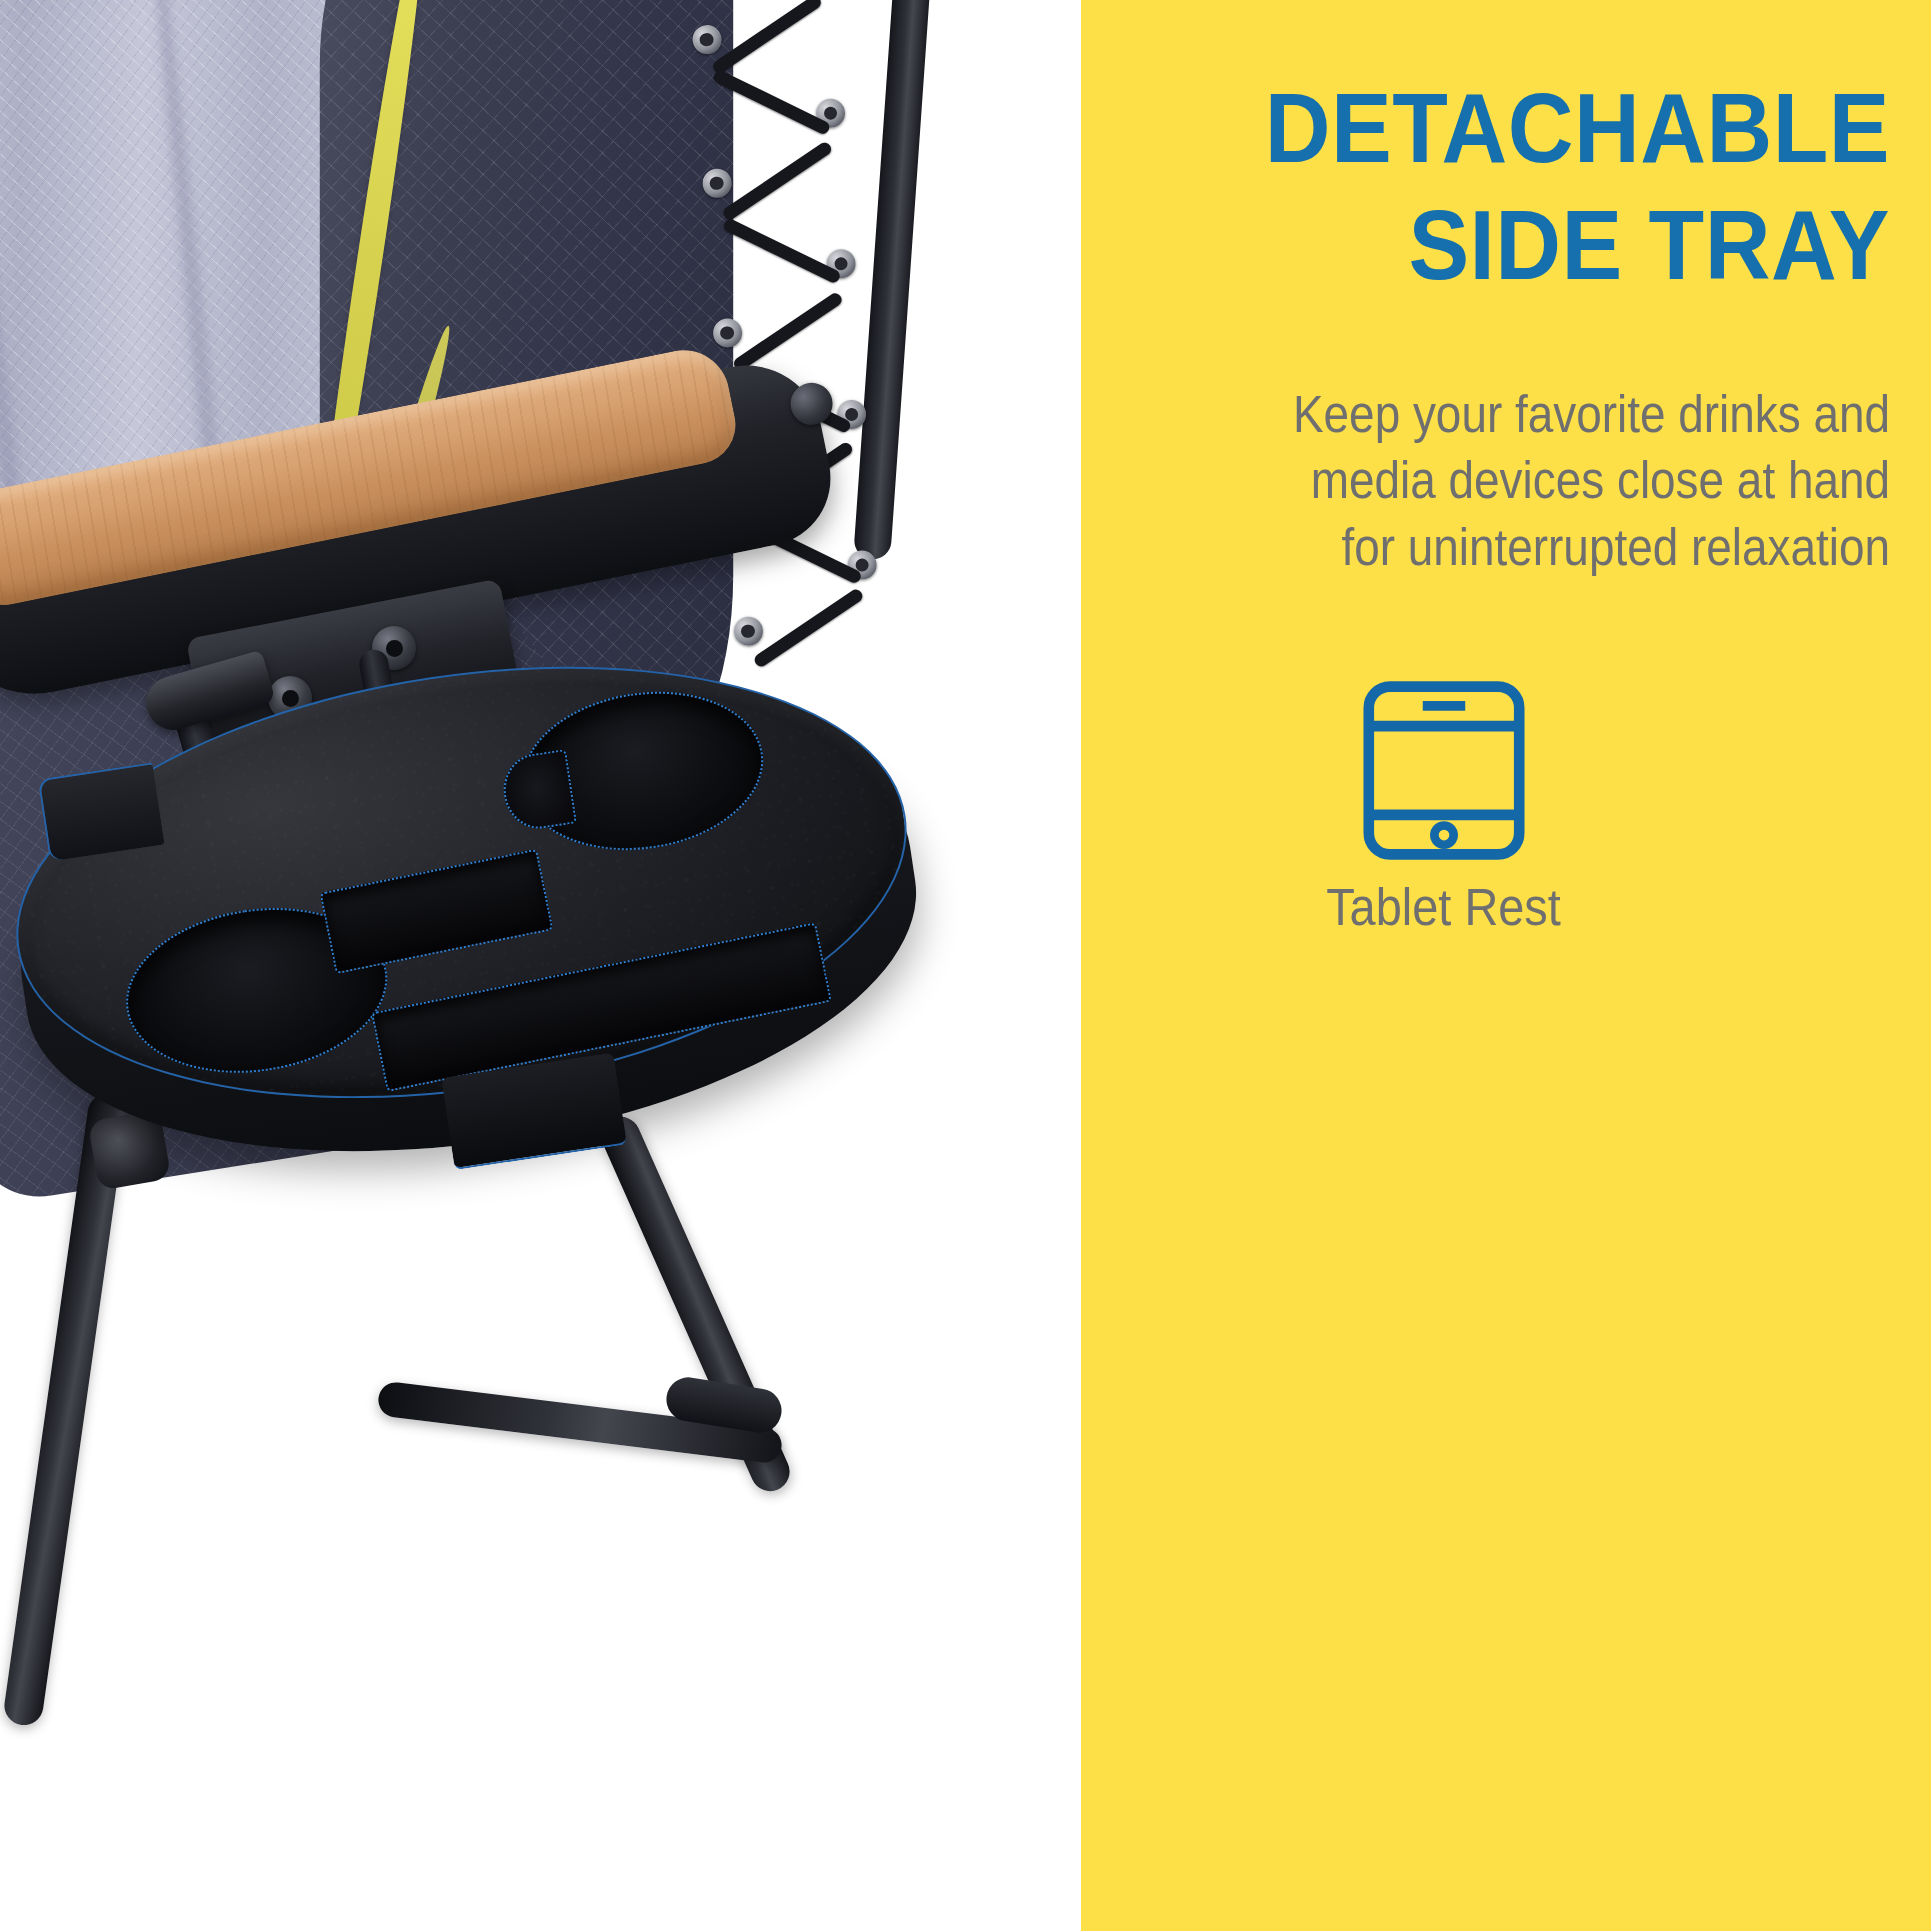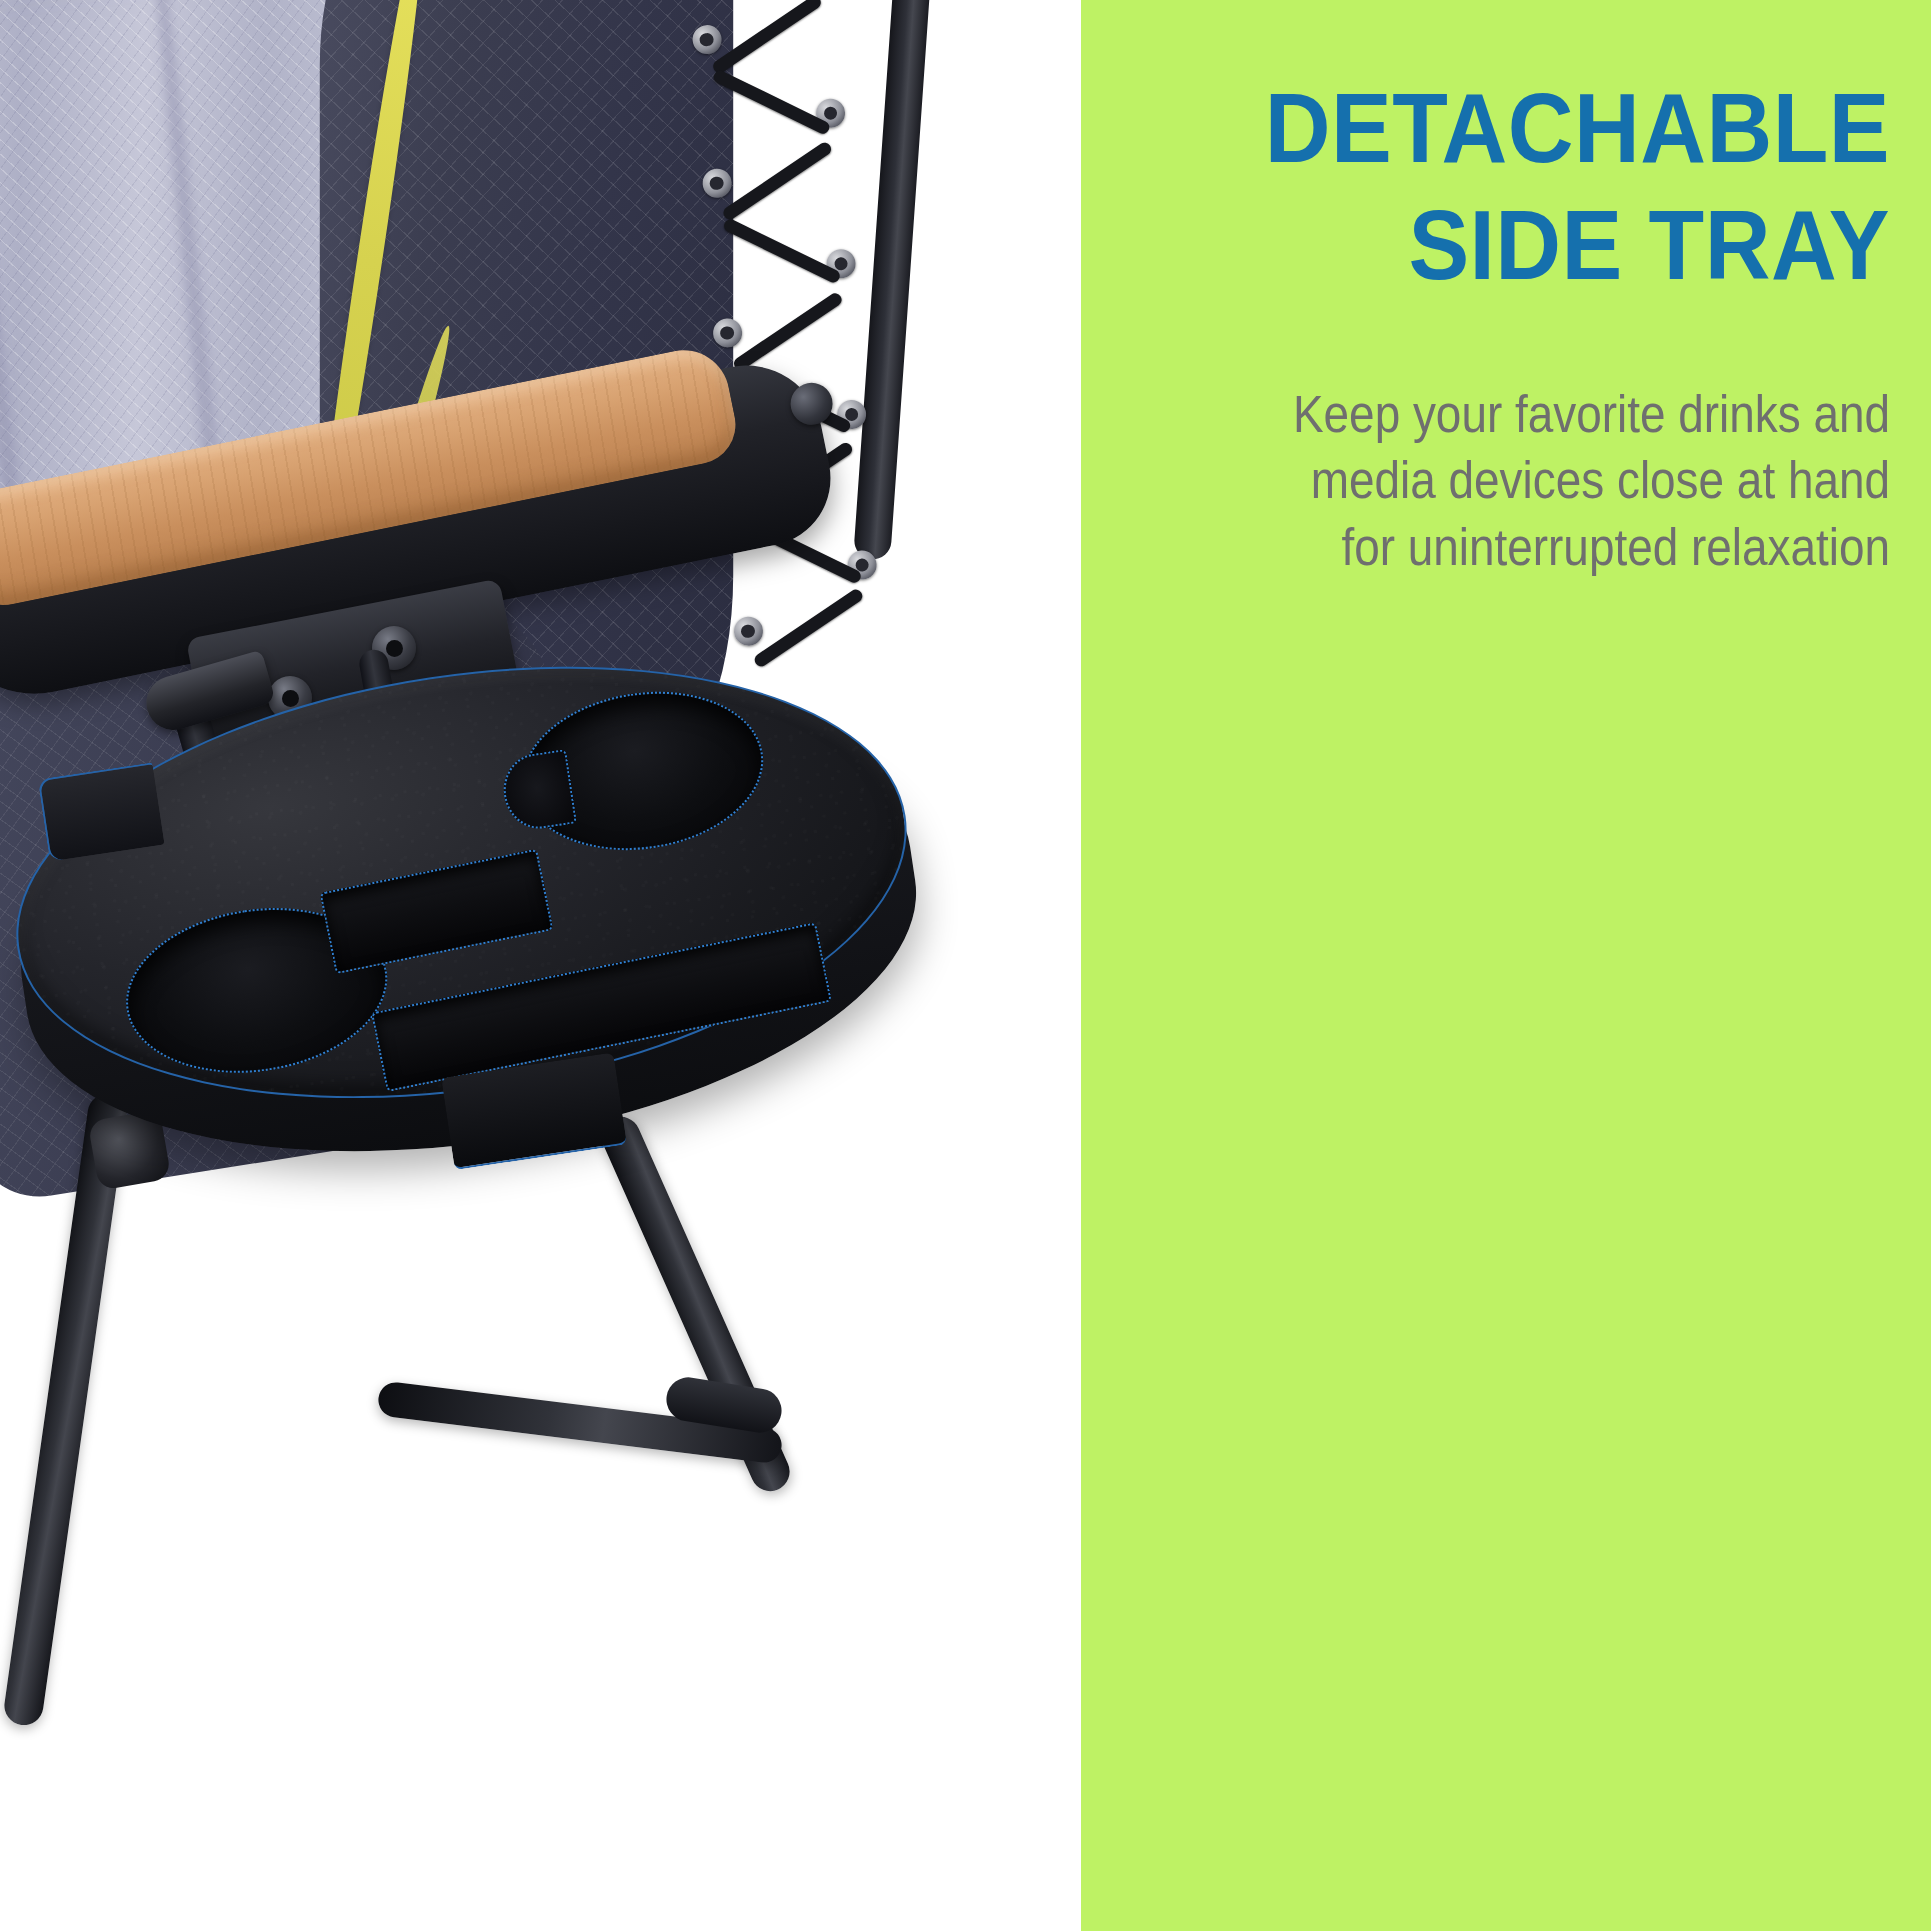--- a/index.html
+++ b/index.html
@@ -1,19 +1,19 @@
 <!DOCTYPE html>
 <html><head>
 <meta charset="utf-8">
 <style>
   * { margin:0; padding:0; box-sizing:border-box; }
   html,body { width:1931px; height:1931px; background:#ffffff; overflow:hidden; }
   body { font-family:"Liberation Sans", sans-serif; -webkit-font-smoothing:antialiased; }
 
-  #stage { position:relative; width:1931px; height:1931px; background:#bef264; }
+  #stage { position:relative; width:1931px; height:1931px; background:#fde047; }
 
   
   #photo { position:absolute; left:0; top:0; width:1081px; height:1931px; overflow:hidden; background:#fff; }
 
   
   .cushion {
     position:absolute; left:-145px; top:-68px; width:734px; height:1139px;
     background:
       linear-gradient(97deg,#b9bace 0%,#c3c4d6 14%,#aeb0c6 26%,#c6c7d8 40%,#b1b3c8 54%,#c0c2d4 68%,#a6a8bf 84%,#9a9cb4 100%);
     border-radius:34% 26% 30% 24%;
@@ -346,18 +346,28 @@
       <span class="hl-line">DETACHABLE</span>
       <span class="hl-line">SIDE TRAY</span>
     </h1>
 
     <p id="subtitle">
       <span class="sub-line">Keep your favorite drinks and</span>
       <span class="sub-line">media devices close at hand</span>
       <span class="sub-line">for uninterrupted relaxation</span>
     </p>
 
+    <div class="feature" id="feature-0">
+      <svg class="feat-icon" width="172" height="189" viewBox="0 0 178 196">
+        <rect x="11" y="11" width="156" height="174" rx="22" ry="22" fill="none" stroke="#1468A8" stroke-width="11"></rect>
+        <line x1="11" y1="52" x2="167" y2="52" stroke="#1468A8" stroke-width="11"></line>
+        <line x1="11" y1="144" x2="167" y2="144" stroke="#1468A8" stroke-width="11"></line>
+        <line x1="67" y1="31" x2="111" y2="31" stroke="#1468A8" stroke-width="10" stroke-linecap="butt"></line>
+        <circle cx="89" cy="165" r="10" fill="none" stroke="#1468A8" stroke-width="9"></circle>
+      </svg>
+      <span class="feat-label">Tablet Rest</span>
+    </div>
 
 
 
   </div>
 </div>
 
 
 </body></html>

